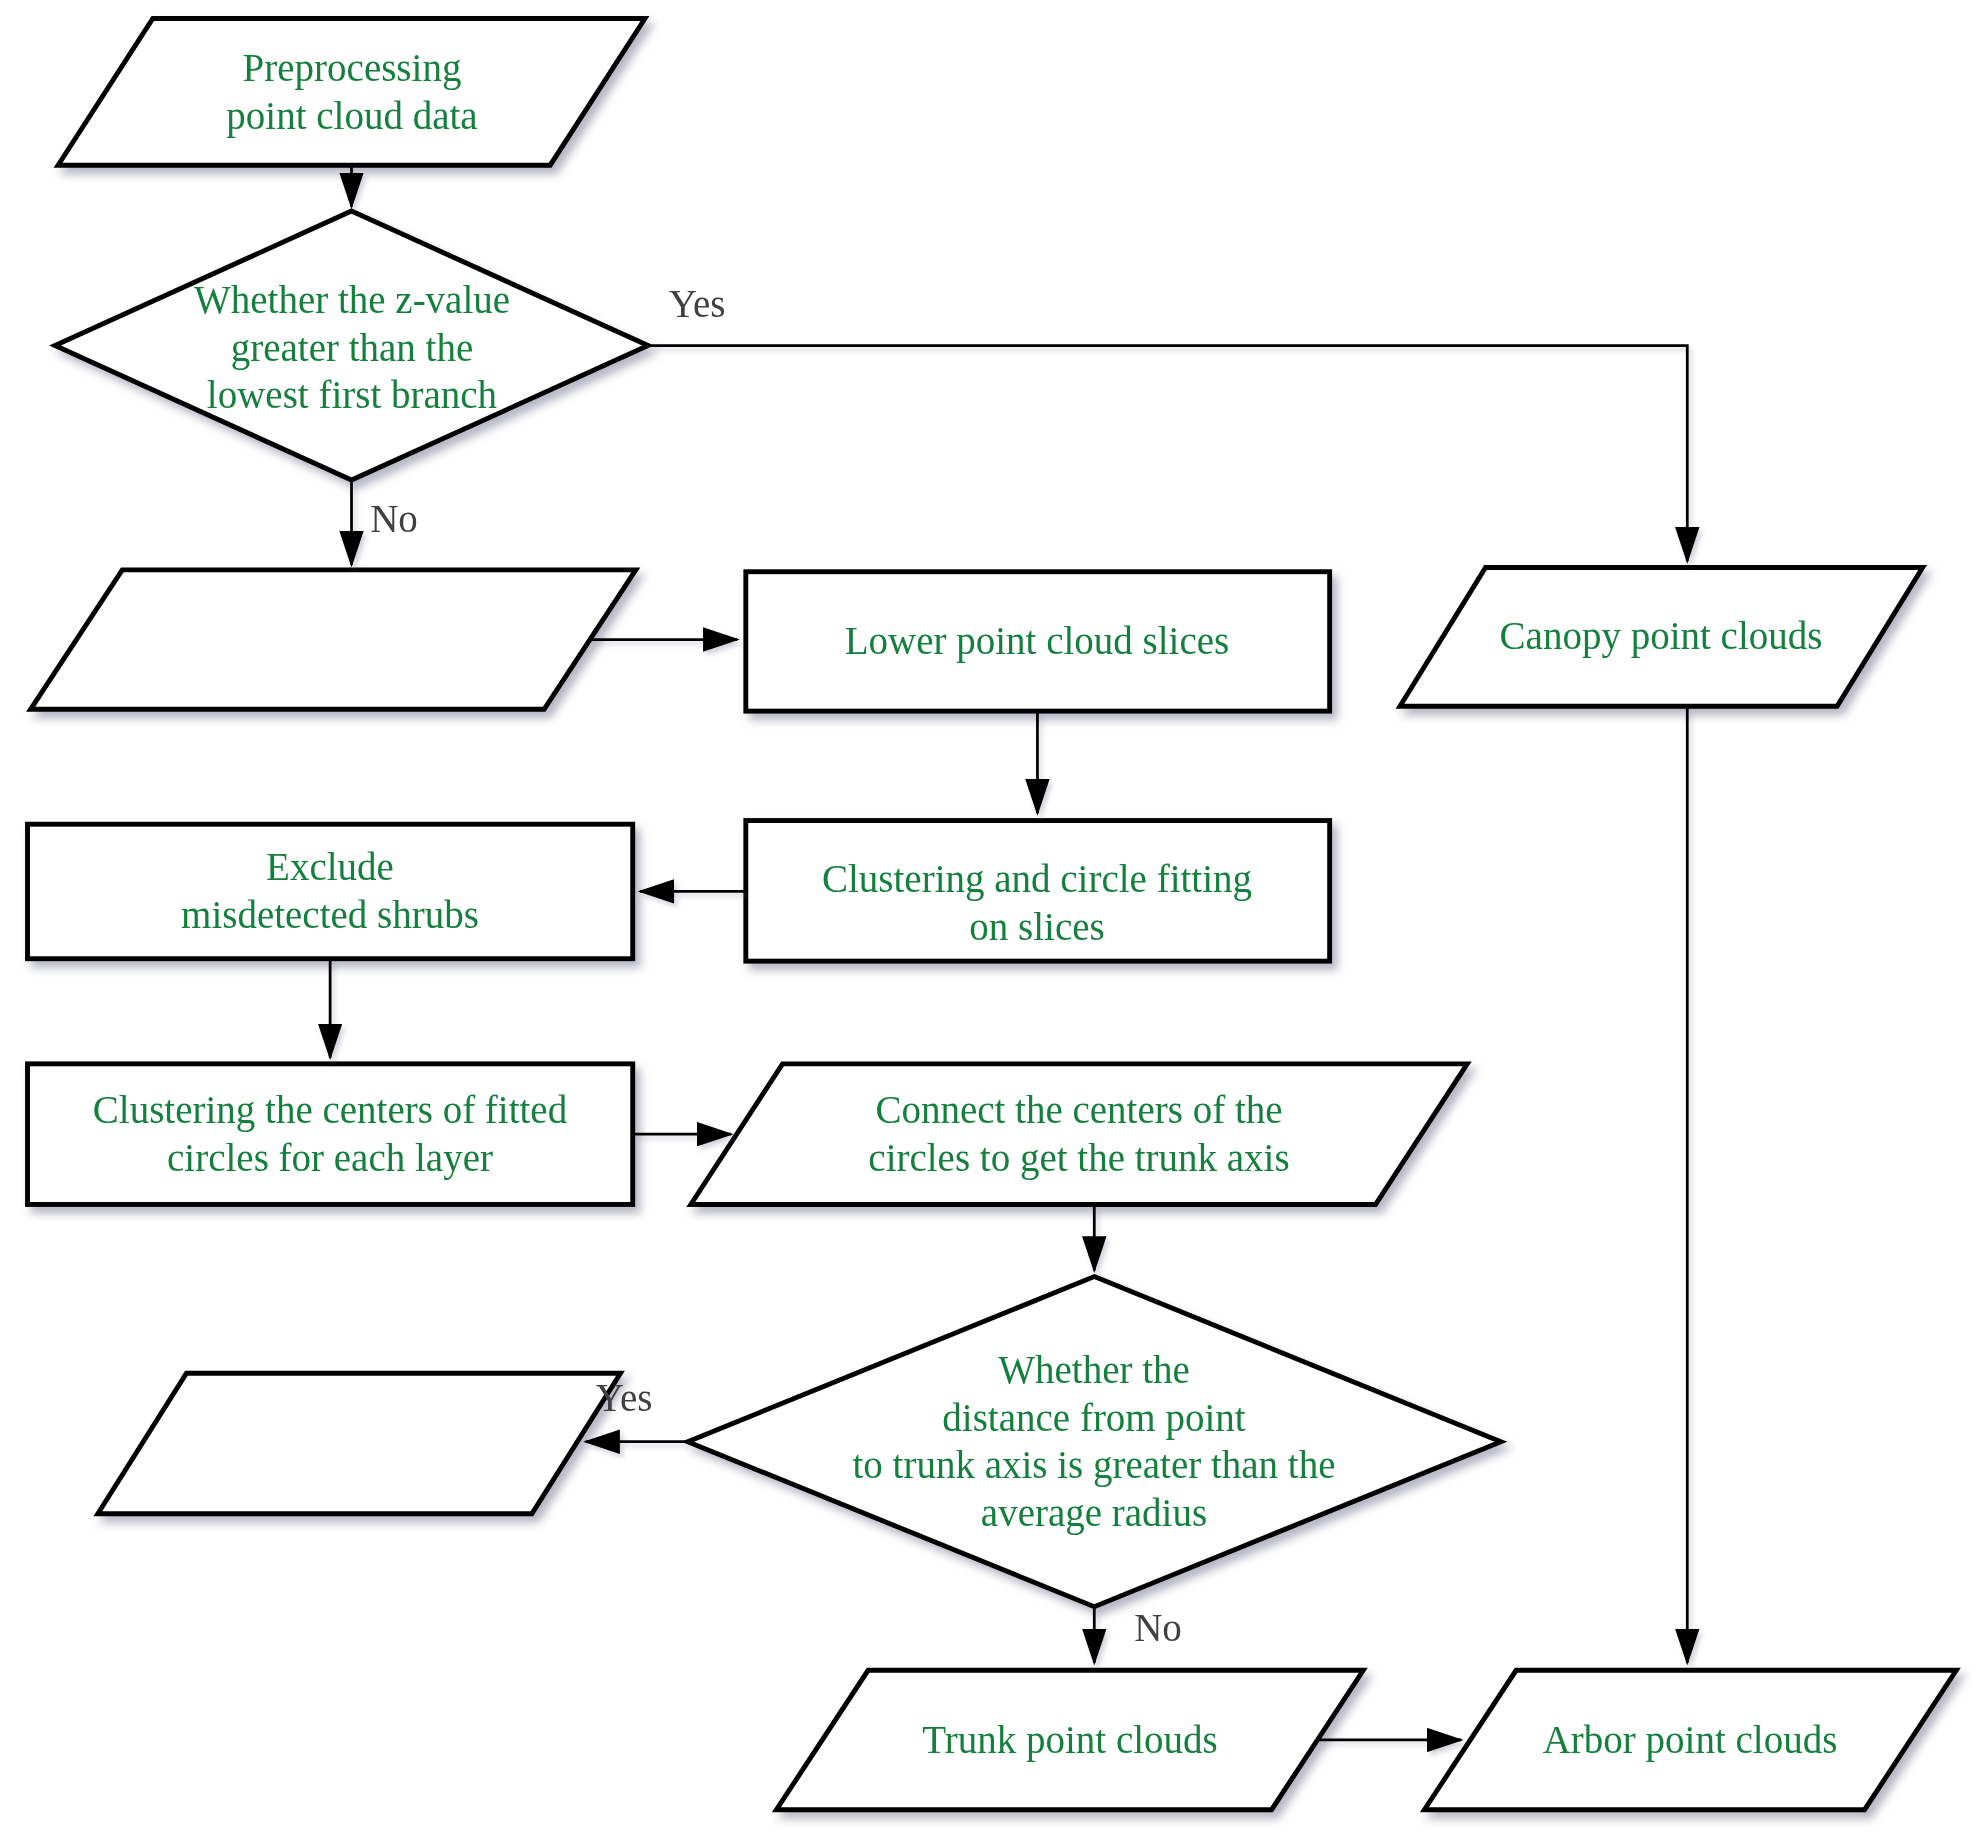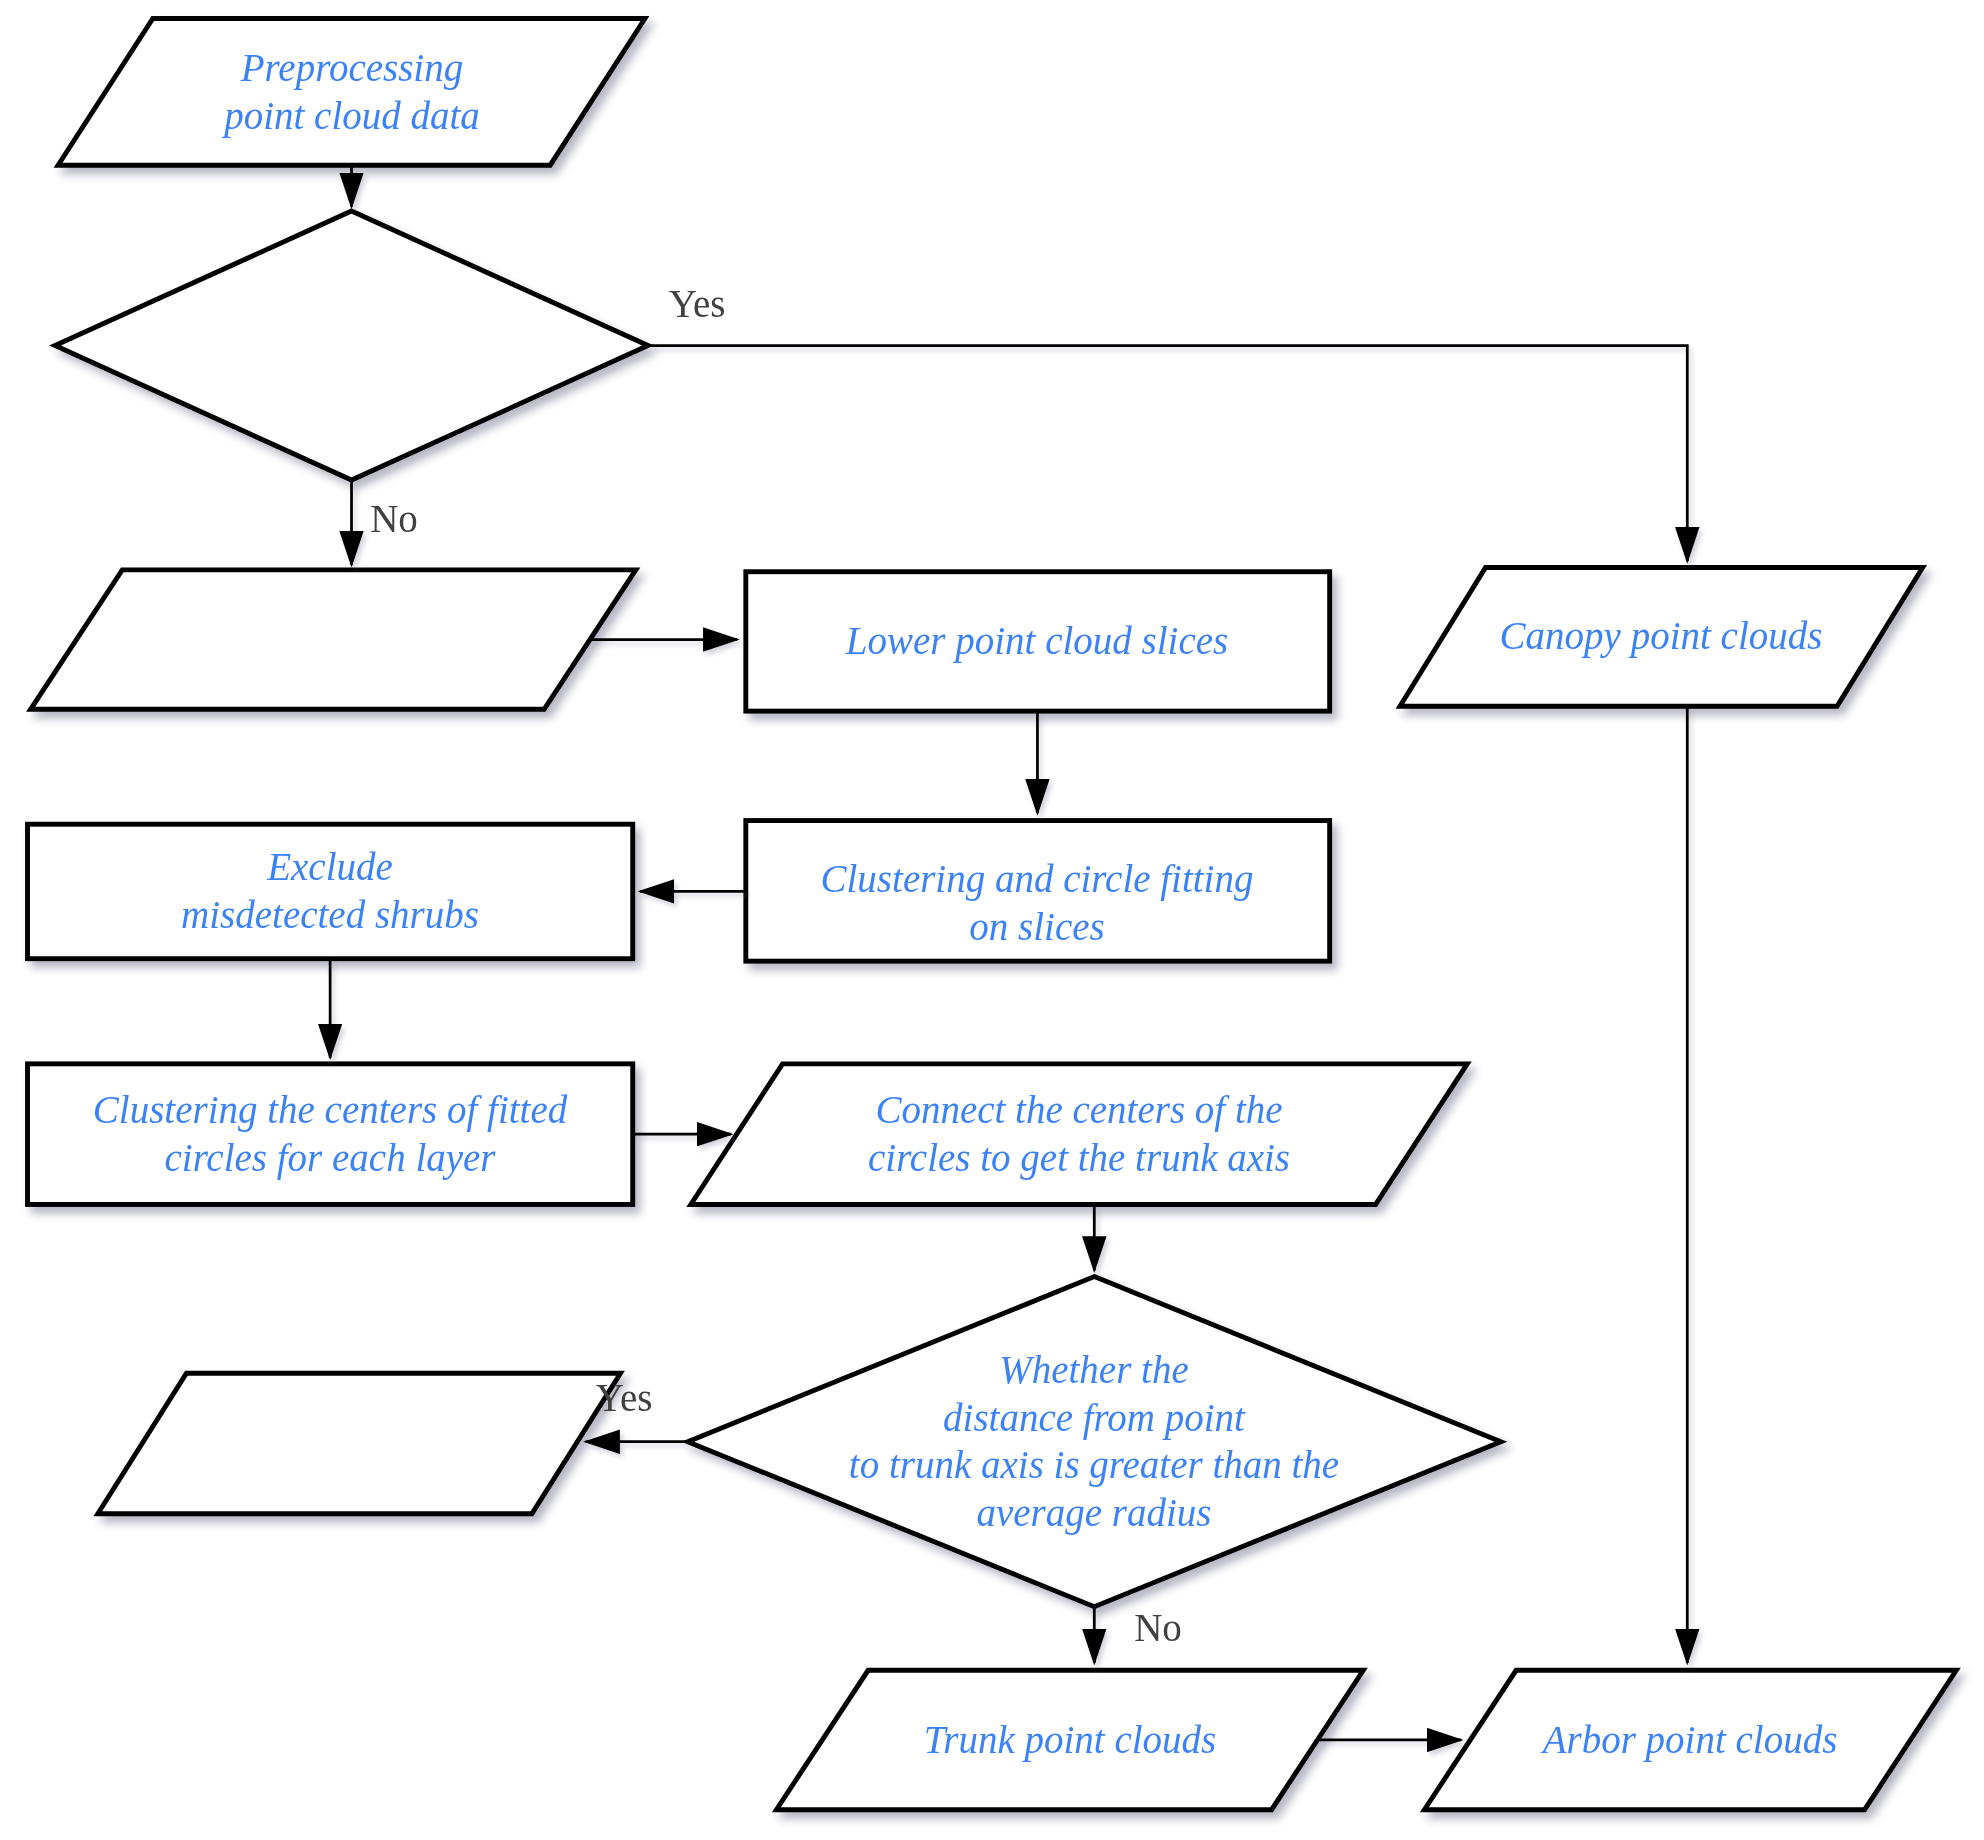--- a/index.html
+++ b/index.html
@@ -42,22 +42,21 @@
   .lbl {
     position: absolute;
     transform: translate(-50%, -50%);
     display: flex;
     align-items: center;
     justify-content: center;
     text-align: center;
     white-space: pre-line;
     font-size: 39px;
     line-height: 1.22;
-    color: #3b82f6;
-    font-style: italic;
+    color: #15803d;
   }
   .edge-lbl {
     position: absolute;
     transform: translate(-50%, -50%);
     font-size: 39px;
     line-height: 1;
     color: #404040;
   }
 </style>
 </head>
@@ -101,20 +100,23 @@
       <path class="edge" marker-end="url(#arw)" d="M1123,2358 H958"></path>
       <path class="edge" marker-end="url(#arw)" d="M1790,2630 V2720"></path>
       <path class="edge" marker-end="url(#arw)" d="M2157,2846 H2390"></path>
       <path class="edge" marker-end="url(#arw)" d="M2760,1157 V2720"></path>
     </g>
   </svg>
 
   <div class="lbl" style="left:352px; top:92px; width:501px;">Preprocessing
 point cloud data</div>
 
+  <div class="lbl" style="left:352px; top:347px; width:403px;">Whether the z-value
+greater than the
+lowest first branch</div>
 
 
   <div class="lbl" style="left:1037px; top:641px; width:575px;">Lower point cloud slices</div>
 
   <div class="lbl" style="left:1661px; top:636px; width:440px;">Canopy point clouds</div>
 
   <div class="lbl" style="left:1037px; top:891px; width:575px;margin-top:12px;">Clustering and circle fitting
 on slices</div>
 
   <div class="lbl" style="left:330px; top:891px; width:581px;">Exclude

